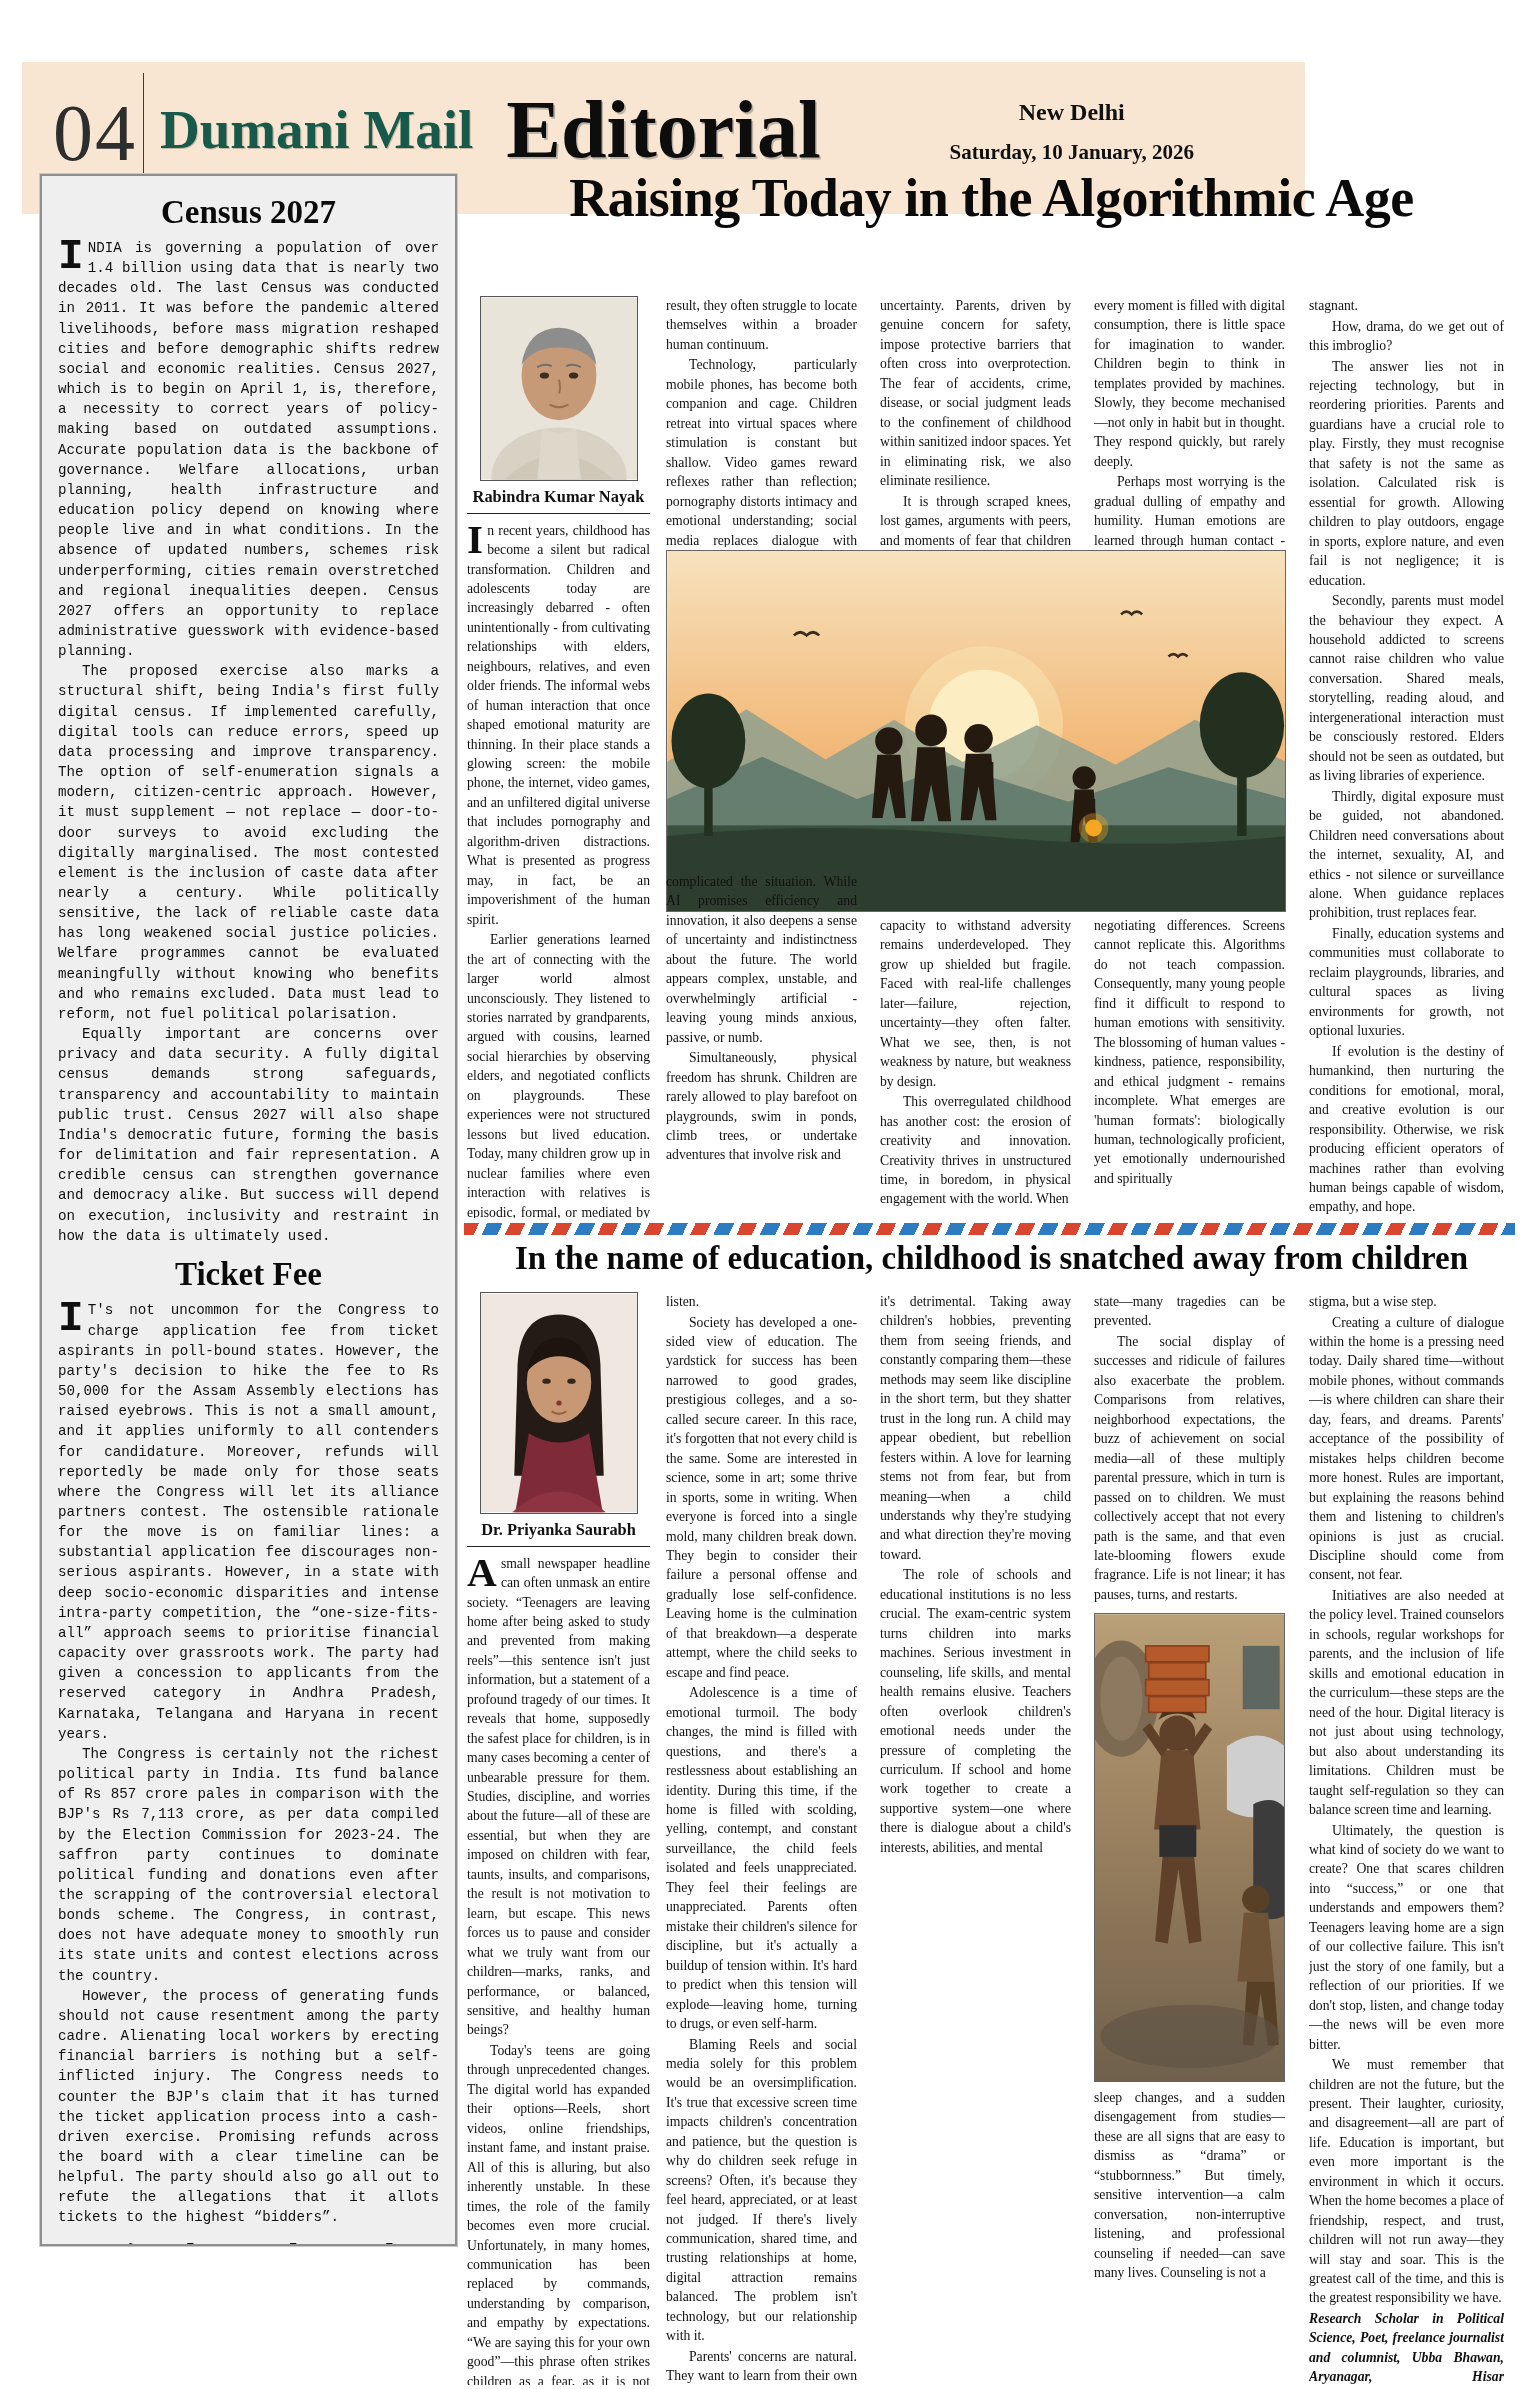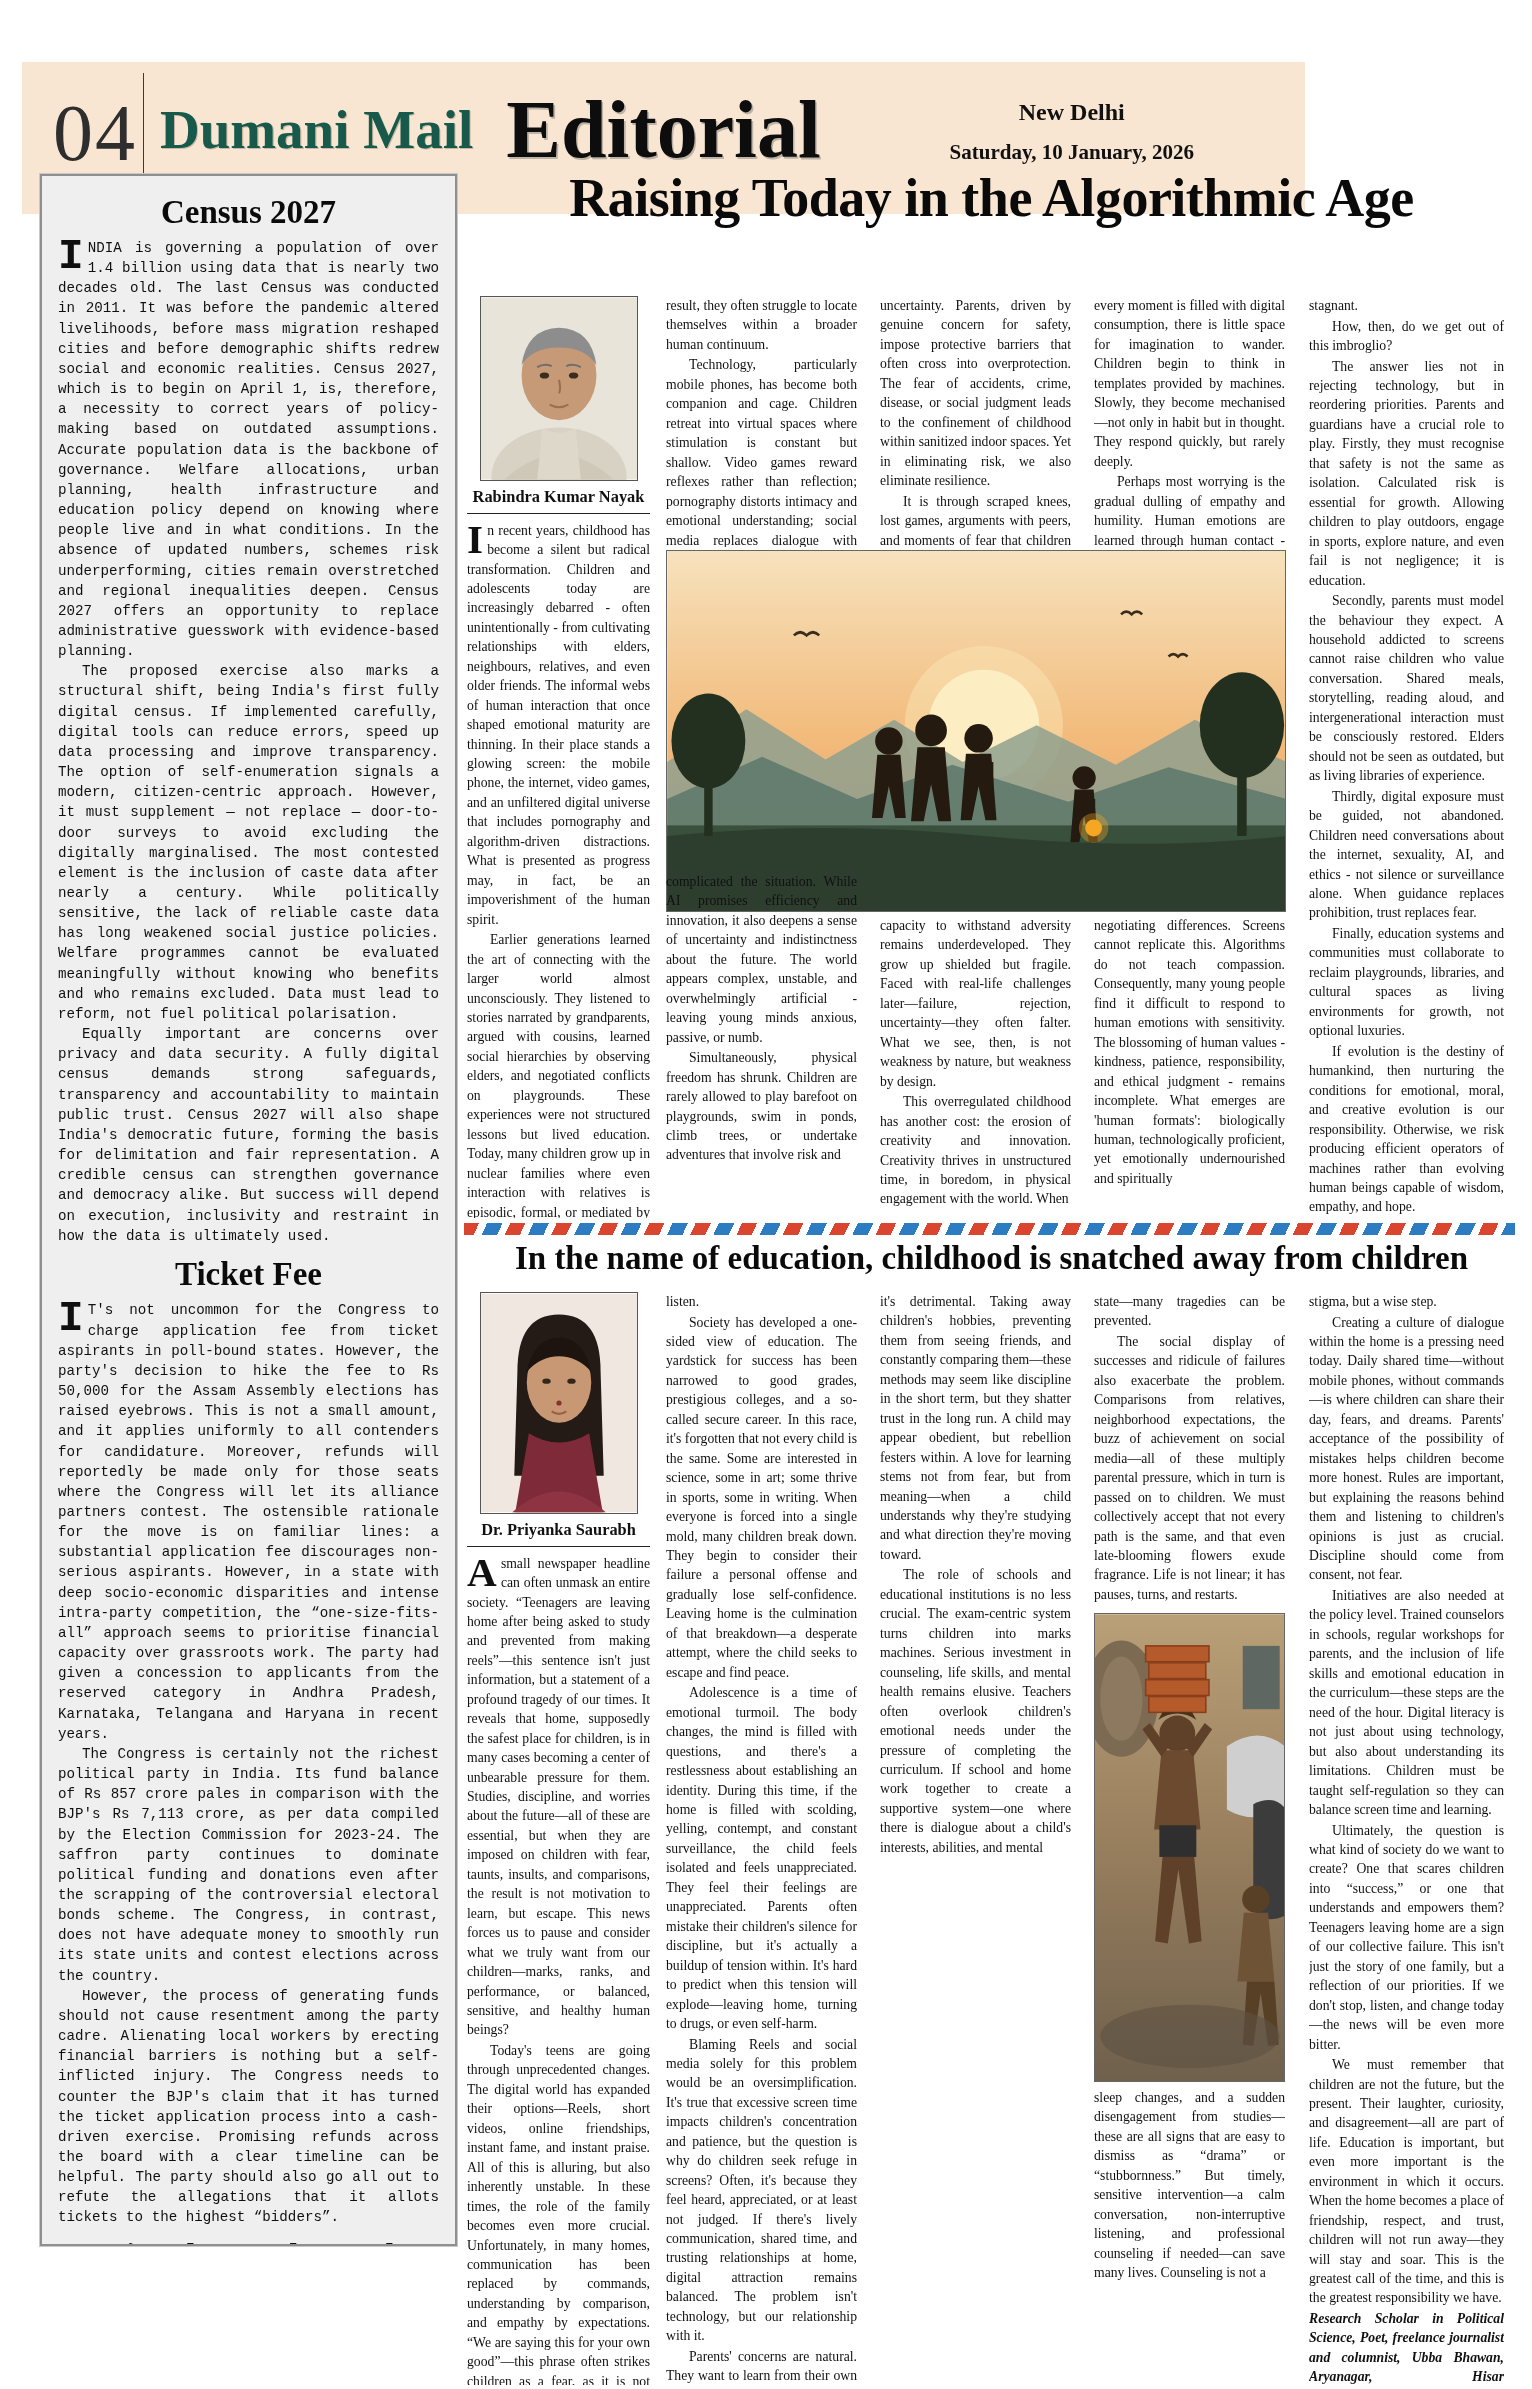--- a/index.html
+++ b/index.html
@@ -261,21 +261,21 @@
     <p>capacity to withstand adversity remains underdeveloped. They grow up shielded but fragile. Faced with real-life challenges later—failure, rejection, uncertainty—they often falter. What we see, then, is not weakness by nature, but weakness by design.</p>
     <p>This overregulated childhood has another cost: the erosion of creativity and innovation. Creativity thrives in unstructured time, in boredom, in physical engagement with the world. When</p>
   </div>
 <div class="col" style="left:1094px; top:916px; width:191px; height:302px;">
     <p>negotiating differences. Screens cannot replicate this. Algorithms do not teach compassion. Consequently, many young people find it difficult to respond to human emotions with sensitivity. The blossoming of human values - kindness, patience, responsibility, and ethical judgment - remains incomplete. What emerges are 'human formats': biologically human, technologically proficient, yet emotionally undernourished and spiritually</p>
   </div>
 
 <div class="col" style="left:1309px; top:296px; width:195px; height:922px;">
   <div>
       <p>stagnant.</p>
-      <p>How, then, do we get out of this imbroglio?</p>
+      <p>How, drama, do we get out of this imbroglio?</p>
       <p>The answer lies not in rejecting technology, but in reordering priorities. Parents and guardians have a crucial role to play. Firstly, they must recognise that safety is not the same as isolation. Calculated risk is essential for growth. Allowing children to play outdoors, engage in sports, explore nature, and even fail is not negligence; it is education.</p>
       <p>Secondly, parents must model the behaviour they expect. A household addicted to screens cannot raise children who value conversation. Shared meals, storytelling, reading aloud, and intergenerational interaction must be consciously restored. Elders should not be seen as outdated, but as living libraries of experience.</p>
       <p>Thirdly, digital exposure must be guided, not abandoned. Children need conversations about the internet, sexuality, AI, and ethics - not silence or surveillance alone. When guidance replaces prohibition, trust replaces fear.</p>
       <p>Finally, education systems and communities must collaborate to reclaim playgrounds, libraries, and cultural spaces as living environments for growth, not optional luxuries.</p>
       <p>If evolution is the destiny of humankind, then nurturing the conditions for emotional, moral, and creative evolution is our responsibility. Otherwise, we risk producing efficient operators of machines rather than evolving human beings capable of wisdom, empathy, and hope.</p>
     </div>
 
 </div>
 
 <div class="stripe-divider"></div>

